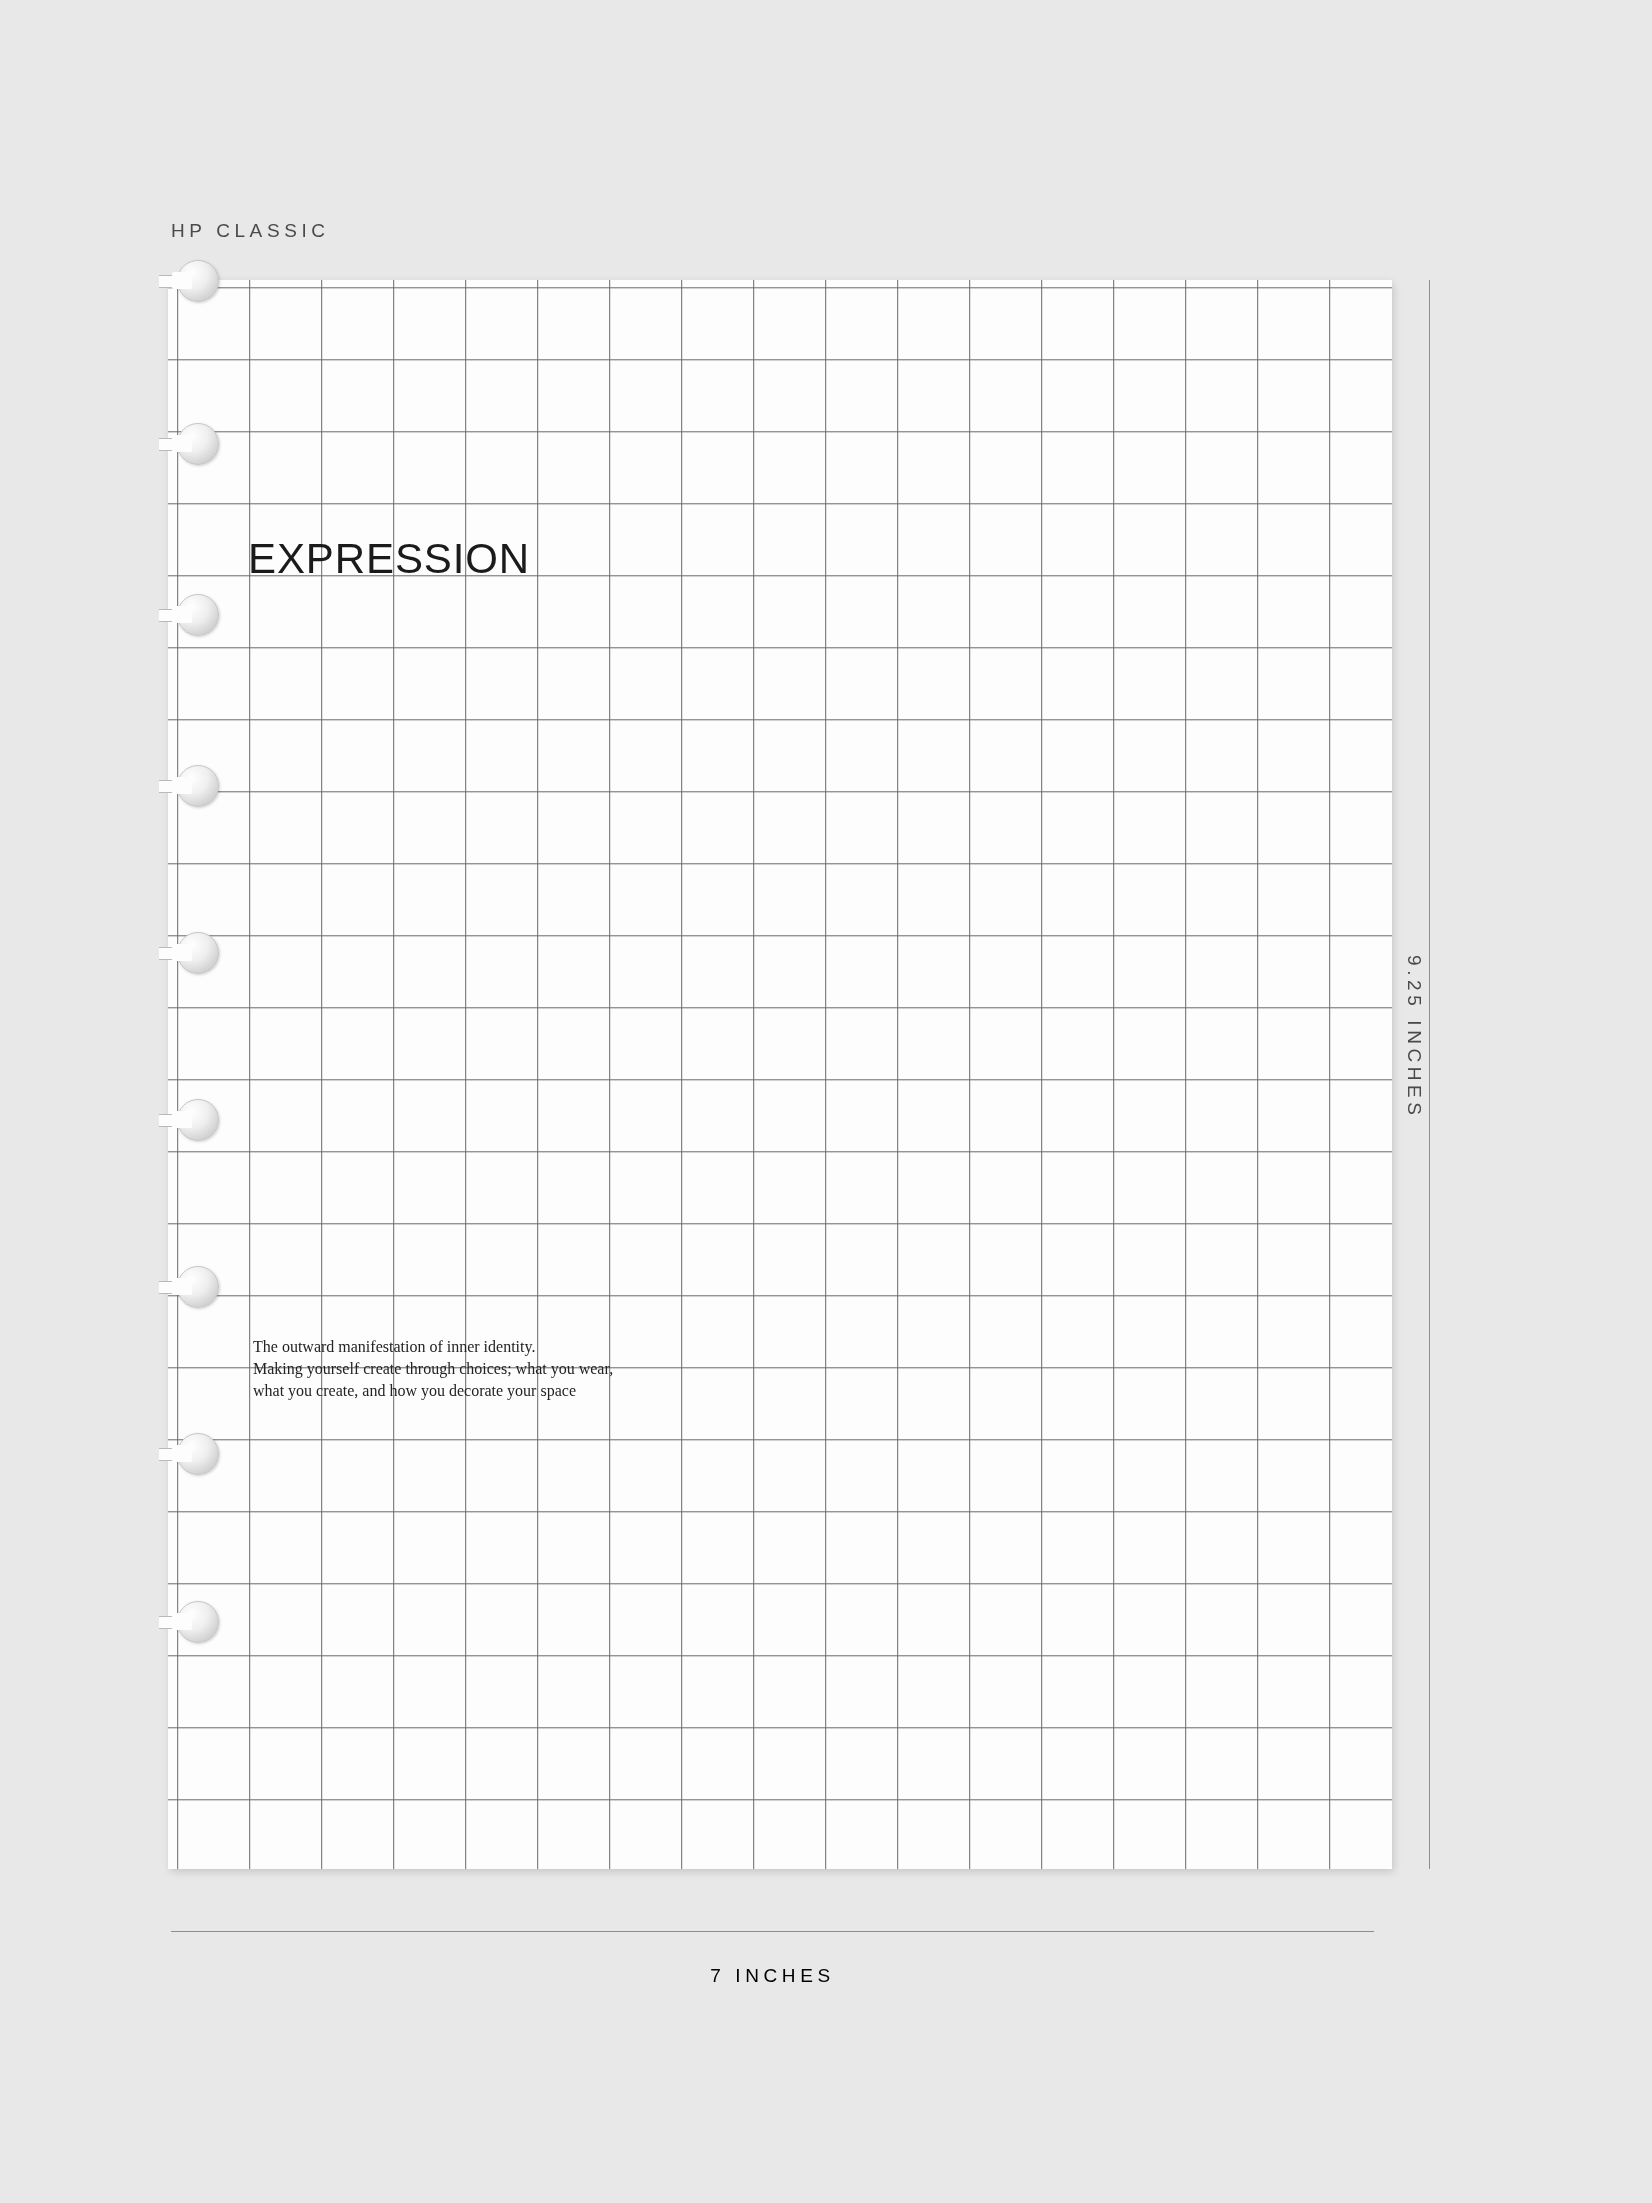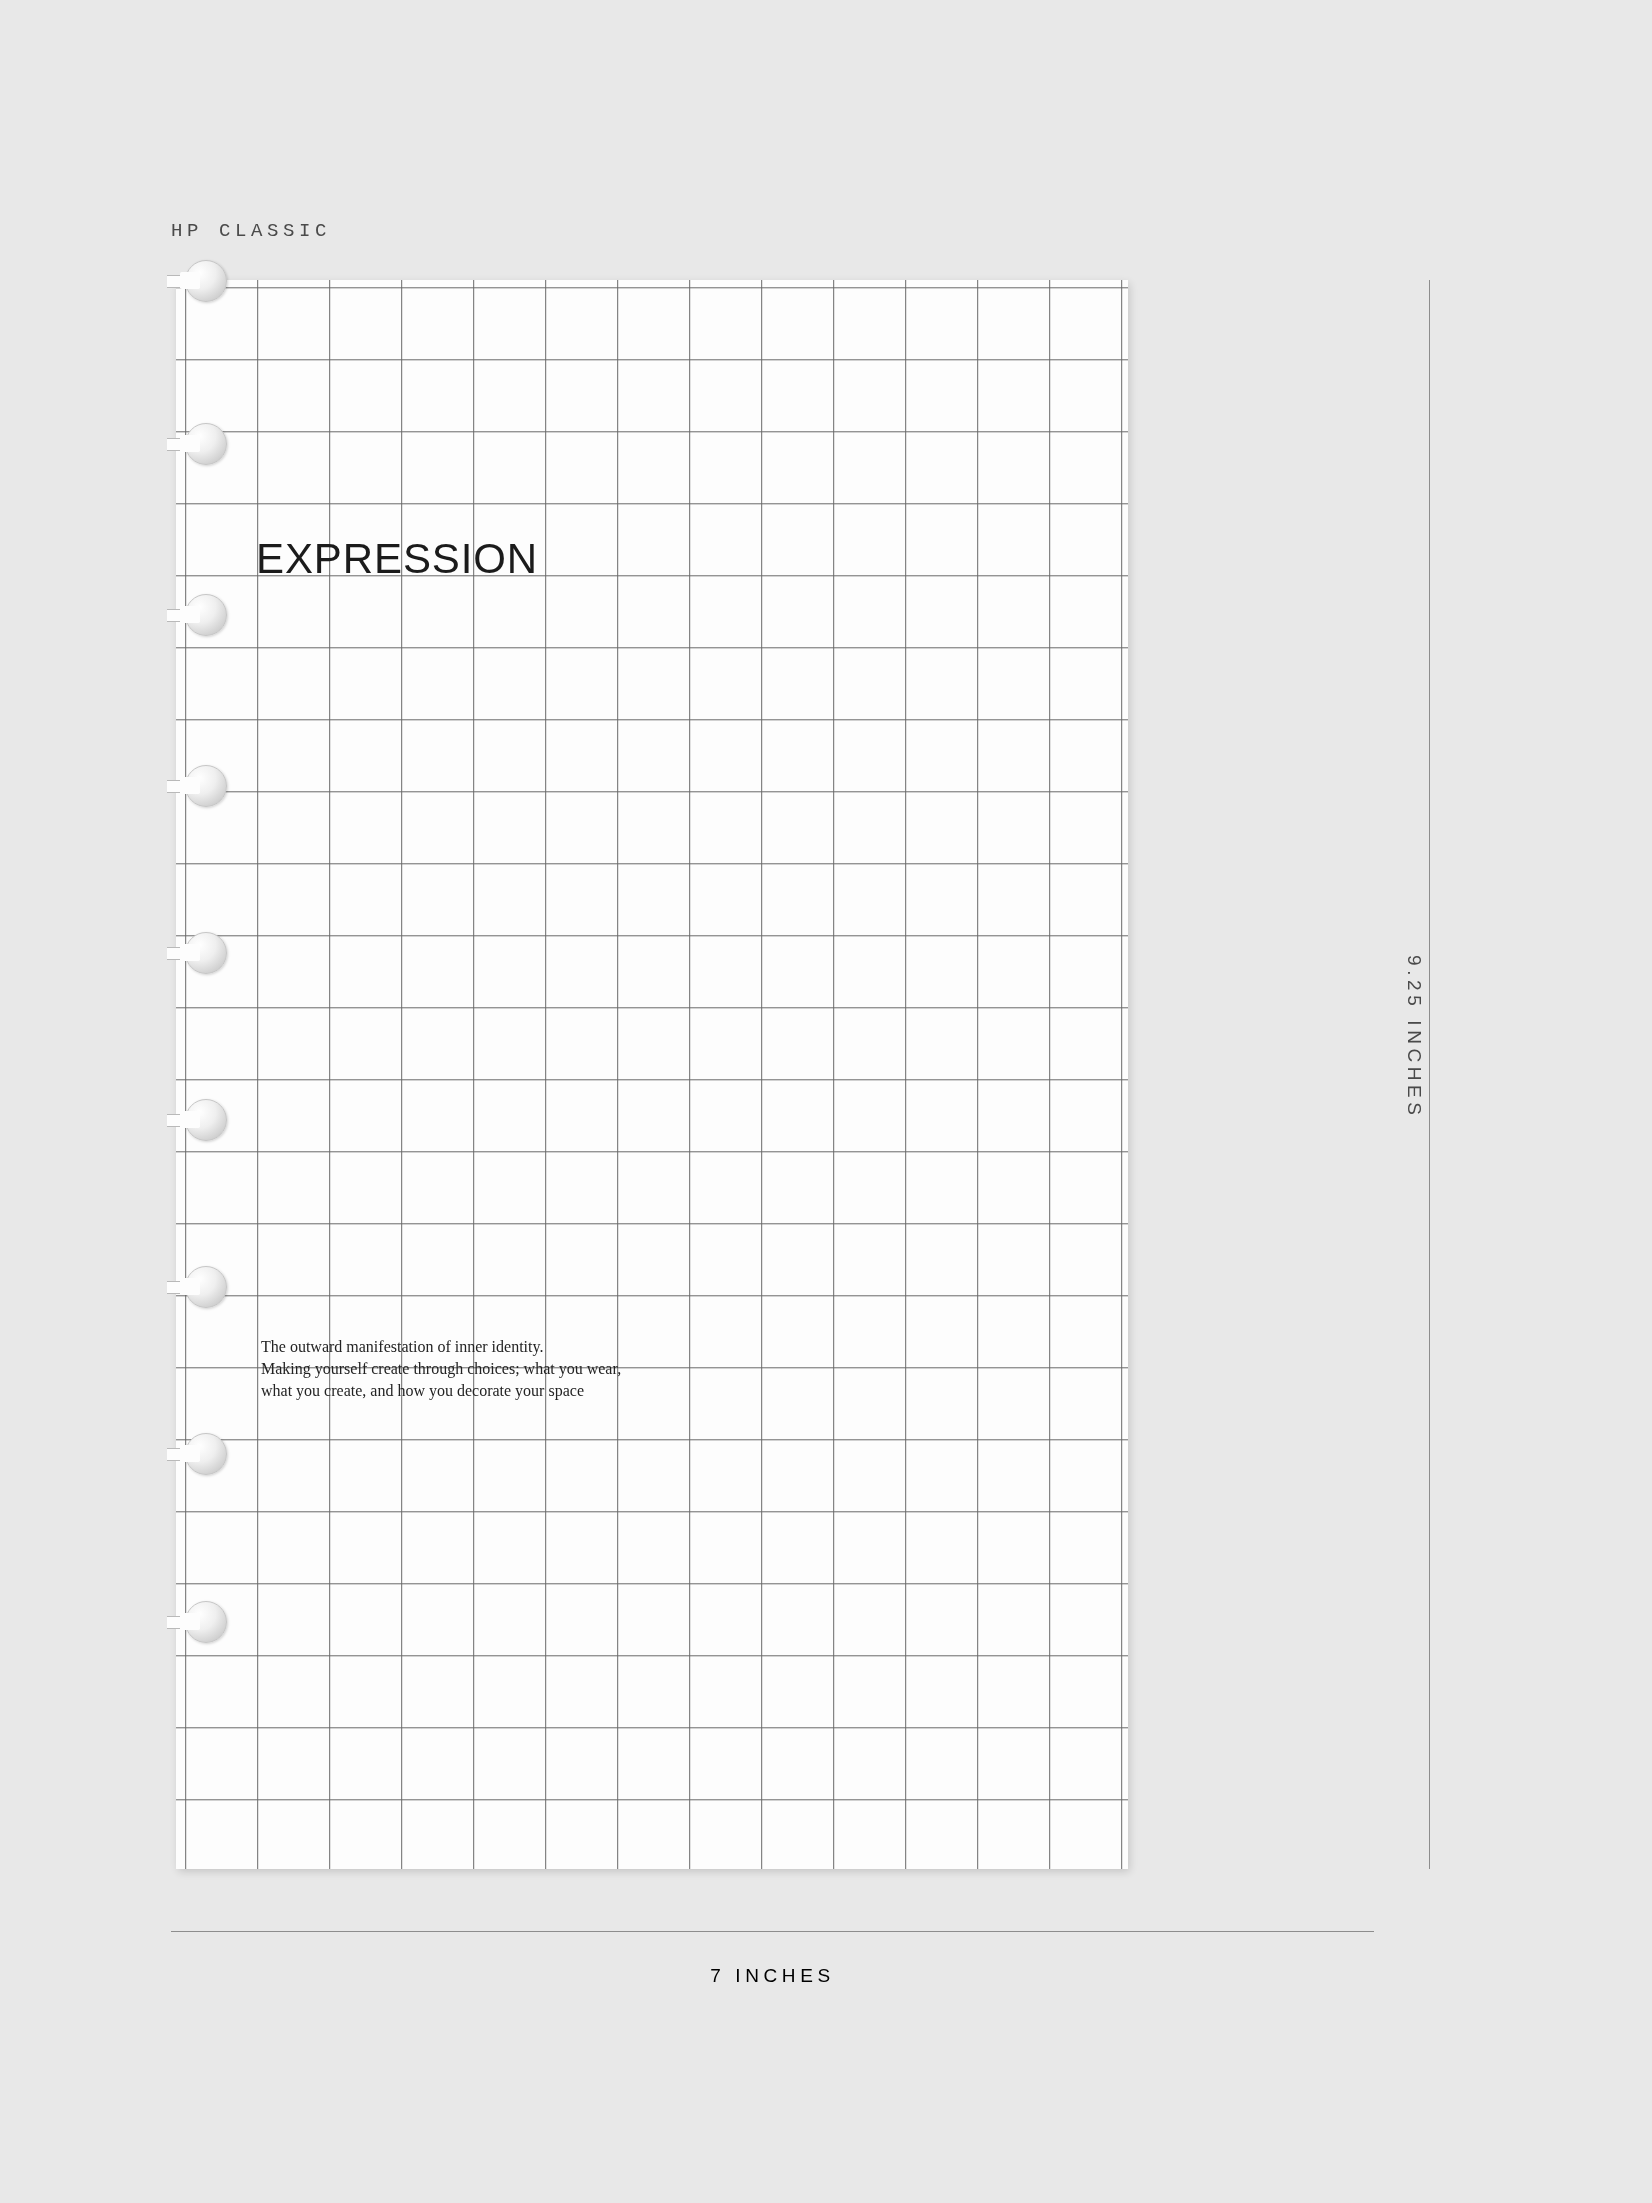--- a/index.html
+++ b/index.html
@@ -16,21 +16,21 @@
   }
 
   
   .label-top {
     position: absolute;
     left: 171px;
     top: 220px;
     font-size: 19px;
     letter-spacing: 4.6px;
     color: #4a4a4a;
-    font-family: Liberation Mono, monospace;
+    font-family: Liberation Sans, sans-serif;
   }
 
   .label-bottom {
     position: absolute;
     left: 171px;
     top: 1965px;
     width: 1203px;
     text-align: center;
     font-size: 19px;
     letter-spacing: 4.6px;
@@ -63,25 +63,24 @@
     width: 0.9px;
     height: 1589px;
     background: #8d8d8d;
   }
 
   
   .sheet {
     position: absolute;
     left: 168px;
     top: 280px;
-    width: 952px;
+    width: 1224px;
     height: 1589px;
     background: #fdfdfd;
     box-shadow: 1.8px 2.8px 8.3px rgba(0,0,0,0.16);
-    margin-left: 8px;
   }
 
   
   .grid {
     position: absolute;
     inset: 0;
     background-image:
       linear-gradient(to right, #4e4e4e 0.9px, transparent 0.9px),
       linear-gradient(to bottom, #4e4e4e 0.9px, transparent 0.9px);
     background-size: 72px 72px;

